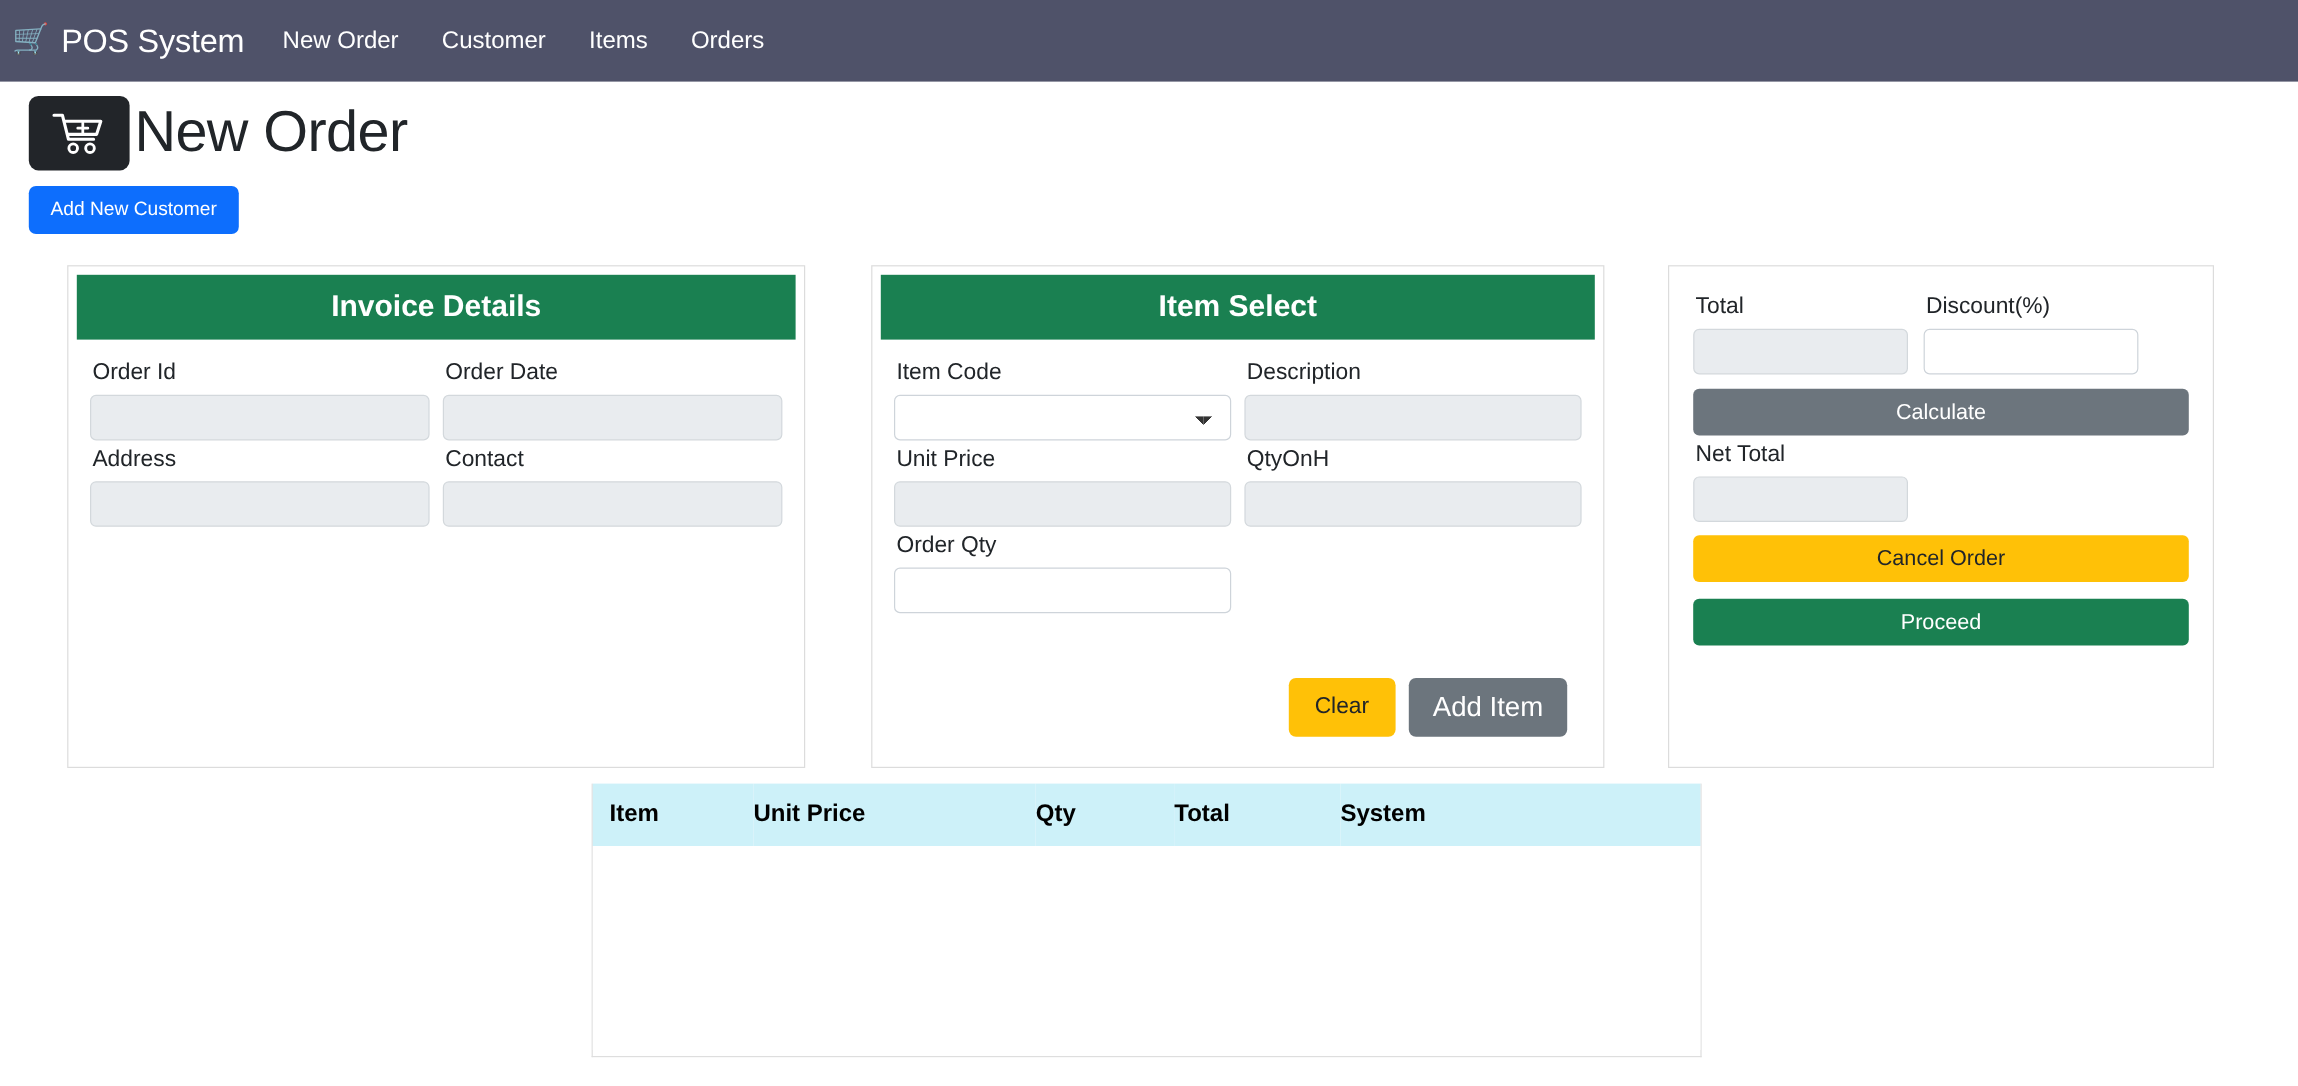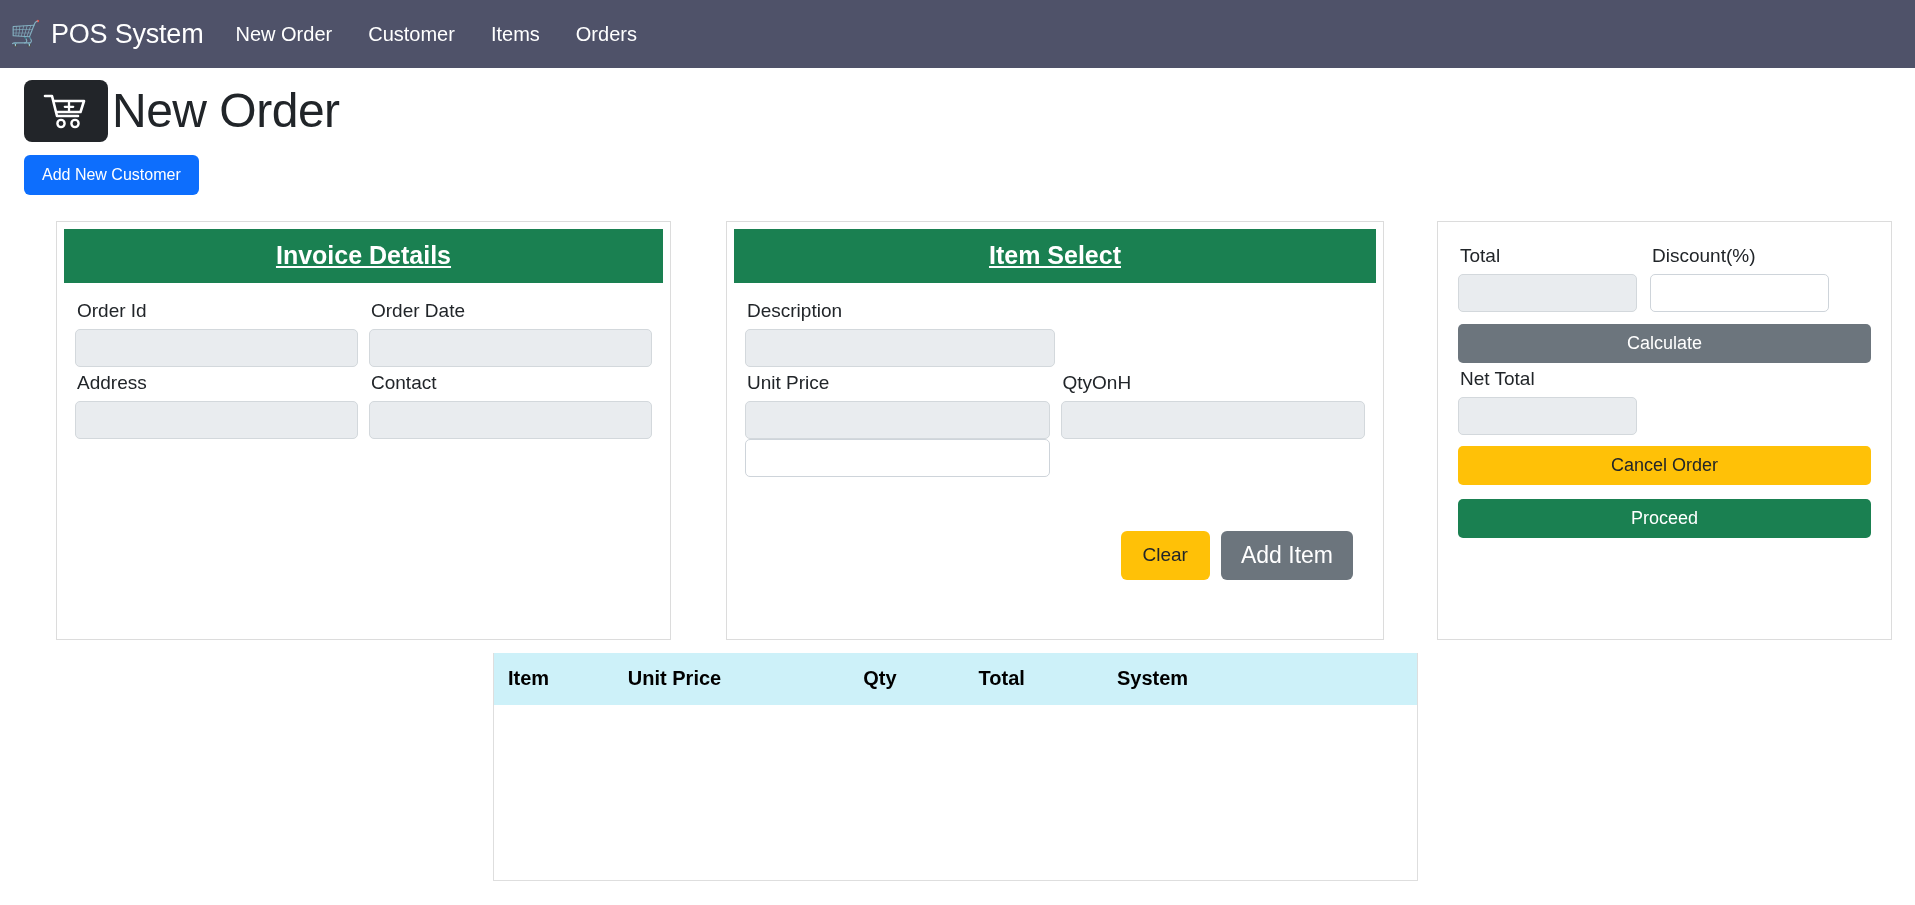--- a/index.html
+++ b/index.html
@@ -97,32 +97,31 @@
     align-items: flex-start;
     padding: 26px 0 0 0;
     gap: 0;
   }
 
   .card {
     border: 1px solid #dcdcdc;
     background: #ffffff;
   }
   .card-inv { margin-left: 56px; width: 615px; min-height: 419px; }
-  .card-item { margin-left: 55px; width: 658px; min-height: 419px; }
+  .card-item { margin-left: 55px; width: 611px; min-height: 419px; }
   .card-sum  { margin-left: 53px; width: 455px; min-height: 419px; padding: 18px 20px 0 20px; }
 
   .card-head {
     background: #1a8051;
     color: #ffffff;
     font-size: 25px;
     font-weight: bold;
     text-align: center;
     padding: 12px 0 13px 0;
     margin: 7px 7px 0 7px;
-    text-decoration: underline;
   }
   .card-body { padding: 12px 18px 18px 18px; }
 
   .form-row {
     display: flex;
     gap: 11px;
   }
   .form-col { width: 50%; }
 
   label.fld {
@@ -320,38 +319,45 @@
 
     </div>
   </div>
 
   <div class="card card-item">
     <div class="card-head">Item Select</div>
     <div class="card-body">
 
       <div class="form-row">
         <div class="form-col">
+          <label class="fld">Item Code</label>
+          <select class="input enabled">
+            <option></option>
+          </select>
+        </div>
+        <div class="form-col">
           <label class="fld">Description</label>
           <input class="input" type="text" disabled="" value="" style="">
         </div>
       </div>
 
       <div class="form-row">
         <div class="form-col">
           <label class="fld">Unit Price</label>
           <input class="input" type="text" disabled="" value="" style="">
         </div>
         <div class="form-col">
           <label class="fld">QtyOnH</label>
           <input class="input" type="text" disabled="" value="" style="">
         </div>
       </div>
 
       <div class="form-row">
         <div class="form-col">
+          <label class="fld">Order Qty</label>
           <input class="input enabled" type="text" value="" style="">
         </div>
         <div class="form-col"></div>
       </div>
 
       <div class="item-btn-row">
         <button class="btn-clear">Clear</button>
         <button class="btn-additem">Add Item</button>
       </div>
 

